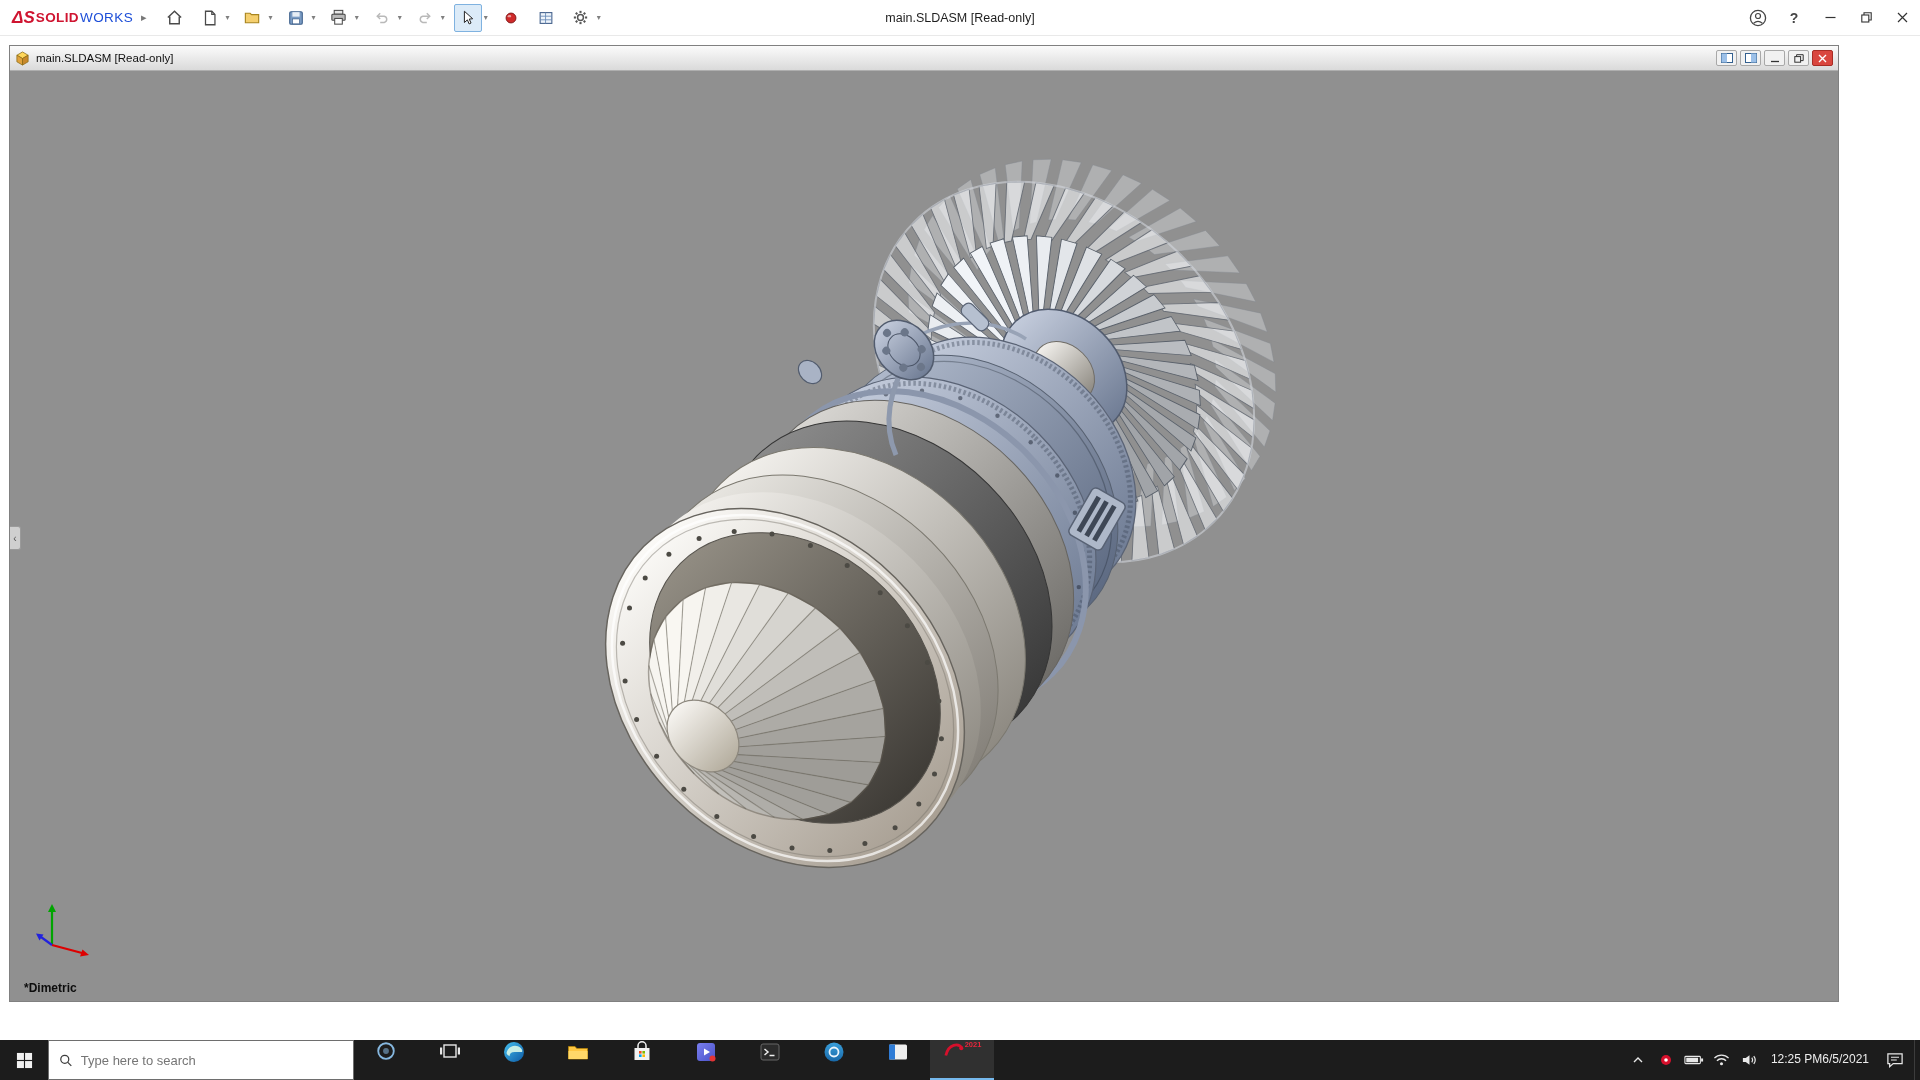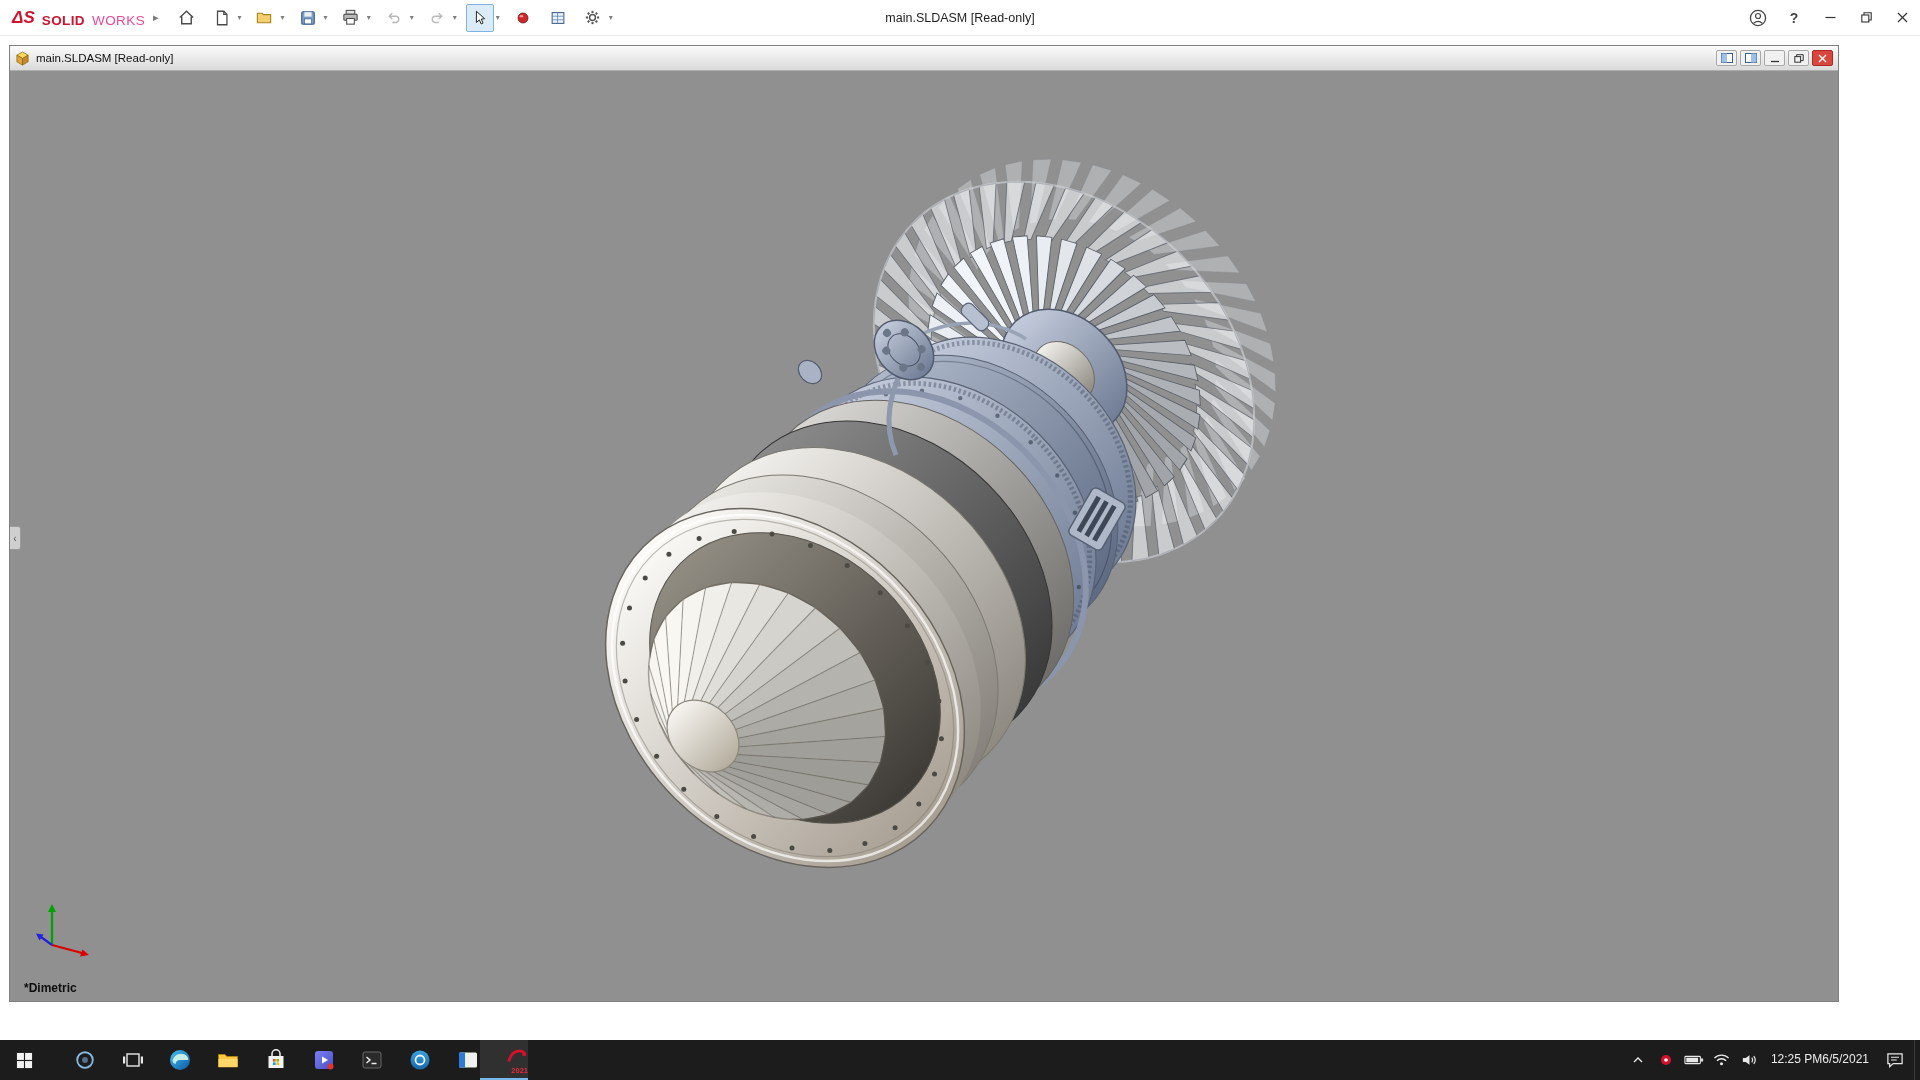--- a/index.html
+++ b/index.html
@@ -2,24 +2,24 @@
 <html><head>
 <meta charset="utf-8">
 <style>
   *{box-sizing:border-box;margin:0;padding:0}
   html,body{width:1920px;height:1080px;overflow:hidden}
   body{font-family:"Liberation Sans","DejaVu Sans",sans-serif;background:#fff}
   .screen{position:relative;width:1920px;height:1080px;background:#fff}
 
   
   .titlebar{position:absolute;top:0;left:0;right:0;height:36px;background:#fff;display:flex;align-items:center;border-bottom:1px solid #e9e9e9;z-index:5}
-  .brand{display:flex;align-items:flex-end;gap:7px;padding:0 6px 0 12px;color:#cf1430;white-space:nowrap}
+  .brand{display:flex;align-items:center;gap:1px;padding:0 6px 0 12px;color:#cf1430;white-space:nowrap}
   .brand-mark{font-style:italic;font-weight:bold;font-size:17px}
   .brand-strong{font-weight:bold;font-size:13.5px;letter-spacing:.4px}
-  .brand-light{font-weight:normal;font-size:13.5px;letter-spacing:.4px;color:#ec4899}
+  .brand-light{font-weight:normal;font-size:13.5px;letter-spacing:.4px;color:#1d4ed8}
   .expand-btn{color:#777;font-size:11px;margin:0 14px 0 2px}
   .tools{display:flex;align-items:center}
   .tb-group{display:flex;align-items:center;margin-right:7px}
   .tb-btn{height:28px;min-width:28px;display:flex;align-items:center;justify-content:center;border:1px solid transparent;border-radius:2px}
   .tb-btn.pressed{background:#dcebf8;border-color:#7fb2e0}
   .dd{font-size:8px;color:#808080;padding:0 2px}
   .apptitle{position:absolute;left:50%;transform:translateX(-50%);font-size:12.5px;color:#1f1f1f}
   .win-icons{margin-left:auto;display:flex;align-items:center}
   .win-btn{width:36px;height:36px;display:flex;align-items:center;justify-content:center}
   .help-glyph{font-size:14px;font-weight:bold;color:#454545}
@@ -36,21 +36,21 @@
   #engine-svg{position:absolute;left:0;top:0;width:100%;height:100%}
   .collapse-tab{position:absolute;left:0;top:455px;width:11px;height:24px;background:#cfcfcf;border:1px solid #9a9a9a;border-left:none;border-radius:0 3px 3px 0;display:flex;align-items:center;justify-content:center;font-size:10px;color:#555;z-index:2}
   .triad{position:absolute;left:24px;bottom:38px;z-index:2}
   .view-label{position:absolute;left:14px;bottom:6px;font-size:12px;font-weight:bold;color:#0d0d0d;z-index:2}
 
   
   .taskbar{position:absolute;left:0;right:0;bottom:0;height:40px;background:#1c1c1c;display:flex;align-items:stretch;color:#ededed;z-index:6}
   .tk-start{width:48px;display:flex;align-items:center;justify-content:center}
   .tk-search{width:306px;background:#fff;border:1px solid #6e6e6e;display:flex;align-items:center;padding:0 10px;gap:8px}
   .tk-search input{border:none;outline:none;font-size:13px;color:#3c3c3c;width:100%;font-family:inherit;background:transparent}
-  .tk-item{width:48px;display:flex;flex-direction:column;align-items:flex-end;justify-content:center;position:relative}
+  .tk-item{width:64px;display:flex;flex-direction:row;align-items:flex-start;justify-content:center;position:relative}
   .tk-item.active{background:rgba(255,255,255,.09);box-shadow:inset 0 -2px 0 #76b9ed}
   .sw-badge{font-size:7.5px;color:#e8273c;font-weight:bold;line-height:1;margin-top:1px}
   .tray{margin-left:auto;display:flex;align-items:center}
   .tray-item{width:28px;height:40px;display:flex;align-items:center;justify-content:center}
   .clock{padding:0 7px;text-align:center;font-size:12px;line-height:1.3;display:flex;flex-direction:row;justify-content:center}
   .show-desktop{width:6px;height:40px;border-left:1px solid #3c3c3c}
 </style>
 </head>
 <body>
 
@@ -577,20 +577,27 @@
 
   <footer class="taskbar">
     <div class="tk-start">
       <svg width="17" height="17" viewBox="0 0 18 18">
           <rect x="1" y="1" width="7.4" height="7.4" fill="#f2f2f2"></rect>
           <rect x="9.6" y="1" width="7.4" height="7.4" fill="#f2f2f2"></rect>
           <rect x="1" y="9.6" width="7.4" height="7.4" fill="#f2f2f2"></rect>
           <rect x="9.6" y="9.6" width="7.4" height="7.4" fill="#f2f2f2"></rect>
         </svg>
     </div>
+    <div class="tk-search">
+      <svg width="15" height="15" viewBox="0 0 18 18">
+          <circle cx="7.5" cy="7.5" r="5.2" fill="none" stroke="#3c3c3c" stroke-width="1.6"></circle>
+          <path d="M11.5 11.5 L16 16" stroke="#3c3c3c" stroke-width="1.6"></path>
+        </svg>
+      <input type="text" placeholder="Type here to search" style="">
+    </div>
     <div class="tk-item">
       <svg width="22" height="22" viewBox="0 0 24 24">
           <circle cx="12" cy="12" r="8.5" fill="none" stroke="#86b8e0" stroke-width="2"></circle>
           <circle cx="12" cy="12" r="3.2" fill="#86b8e0" opacity=".55"></circle>
         </svg>
     </div>
     <div class="tk-item">
       <svg width="22" height="22" viewBox="0 0 22 22">
           <rect x="5" y="5" width="12" height="12" fill="none" stroke="#e8e8e8" stroke-width="1.4"></rect>
           <rect x="1" y="7.5" width="2.2" height="7" fill="#e8e8e8"></rect>

